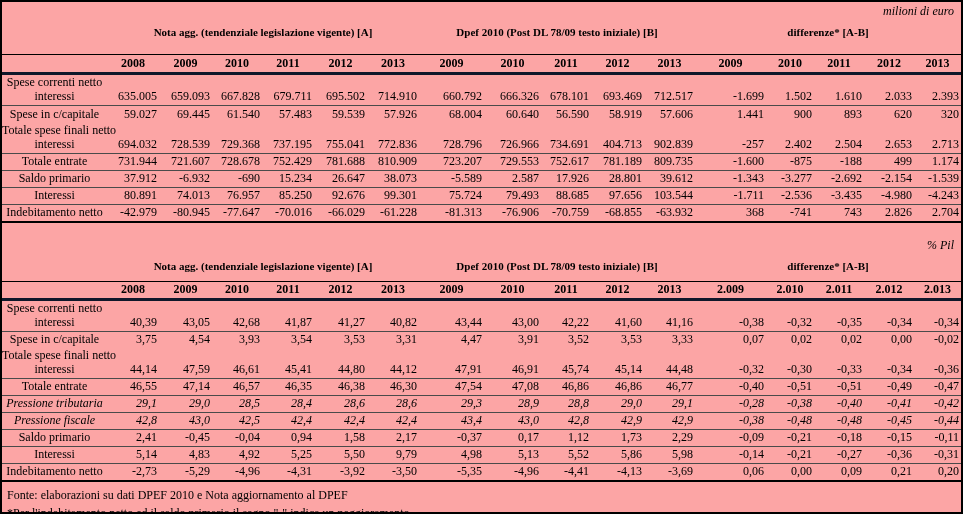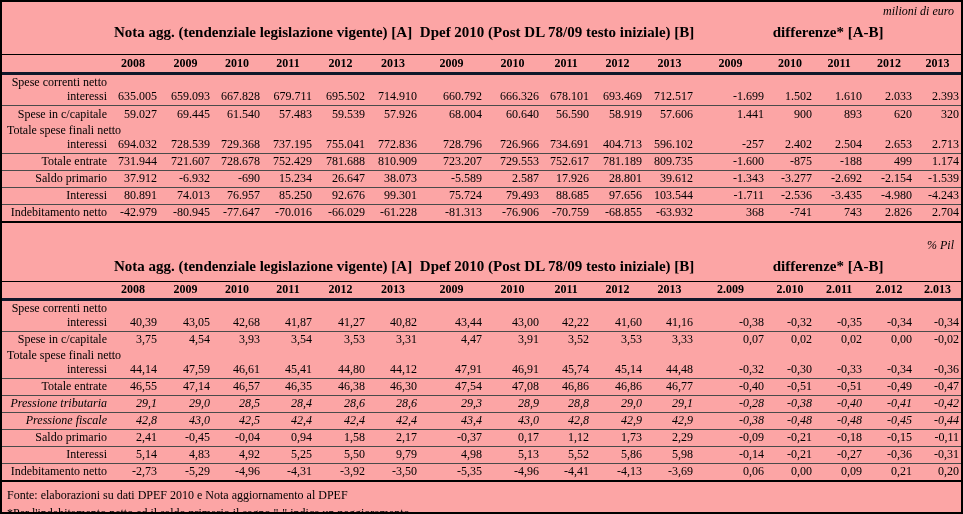--- a/index.html
+++ b/index.html
@@ -35,42 +35,41 @@
     table-layout:fixed;
     width:959px;
     border-bottom:2px solid #000;
   }
   table.fin th, table.fin td { padding:0; }
   tr.group-row th {
     font-weight:bold;
     text-align:center;
     vertical-align:top;
     border-bottom:1px solid #000;
-    font-size:15px;
+    font-size:11px;
     line-height:14px;
   }
   #t1 tr.group-row th { height:29px; padding-top:5px; }
   #t2 tr.group-row th { height:22px; padding-top:3px; }
   tr.year-row th {
     font-weight:bold;
     text-align:center;
     vertical-align:middle;
     border-bottom:3px solid #0f172a;
   }
   #t1 tr.year-row th { height:17px; }
   #t2 tr.year-row th { height:16px; }
   table.fin tbody td {
     text-align:right;
     vertical-align:bottom;
     padding:0 2px 2px 0;
     line-height:13px;
   }
   table.fin tbody td.label {
-    text-align:right;
-    padding-left:5px;
+    text-align:center;
     padding-right:0;
   }
   .nowrap { white-space:nowrap; line-height:14px; }
   tr.h17 { height:17px; }
   tr.h16 { height:16px; }
   tr.h28 { height:28px; }
   tr.h29 { height:29px; }
   tr.sep > td { border-bottom:1px solid #4a4a4a; }
   tr.middle > td { vertical-align:middle; padding-bottom:0; }
   tr.italic > td { font-style:italic; }
@@ -189,21 +188,21 @@
           <td>694.032</td>
           <td>728.539</td>
           <td>729.368</td>
           <td>737.195</td>
           <td>755.041</td>
           <td>772.836</td>
           <td>728.796</td>
           <td>726.966</td>
           <td>734.691</td>
           <td>404.713</td>
-          <td>596.102</td>
+          <td>902.839</td>
           <td>-257</td>
           <td>2.402</td>
           <td>2.504</td>
           <td>2.653</td>
           <td>2.713</td>
         </tr>
         <tr class="h17 sep">
           <td class="label">
             <div class="nowrap">Totale entrate</div>
           </td>

